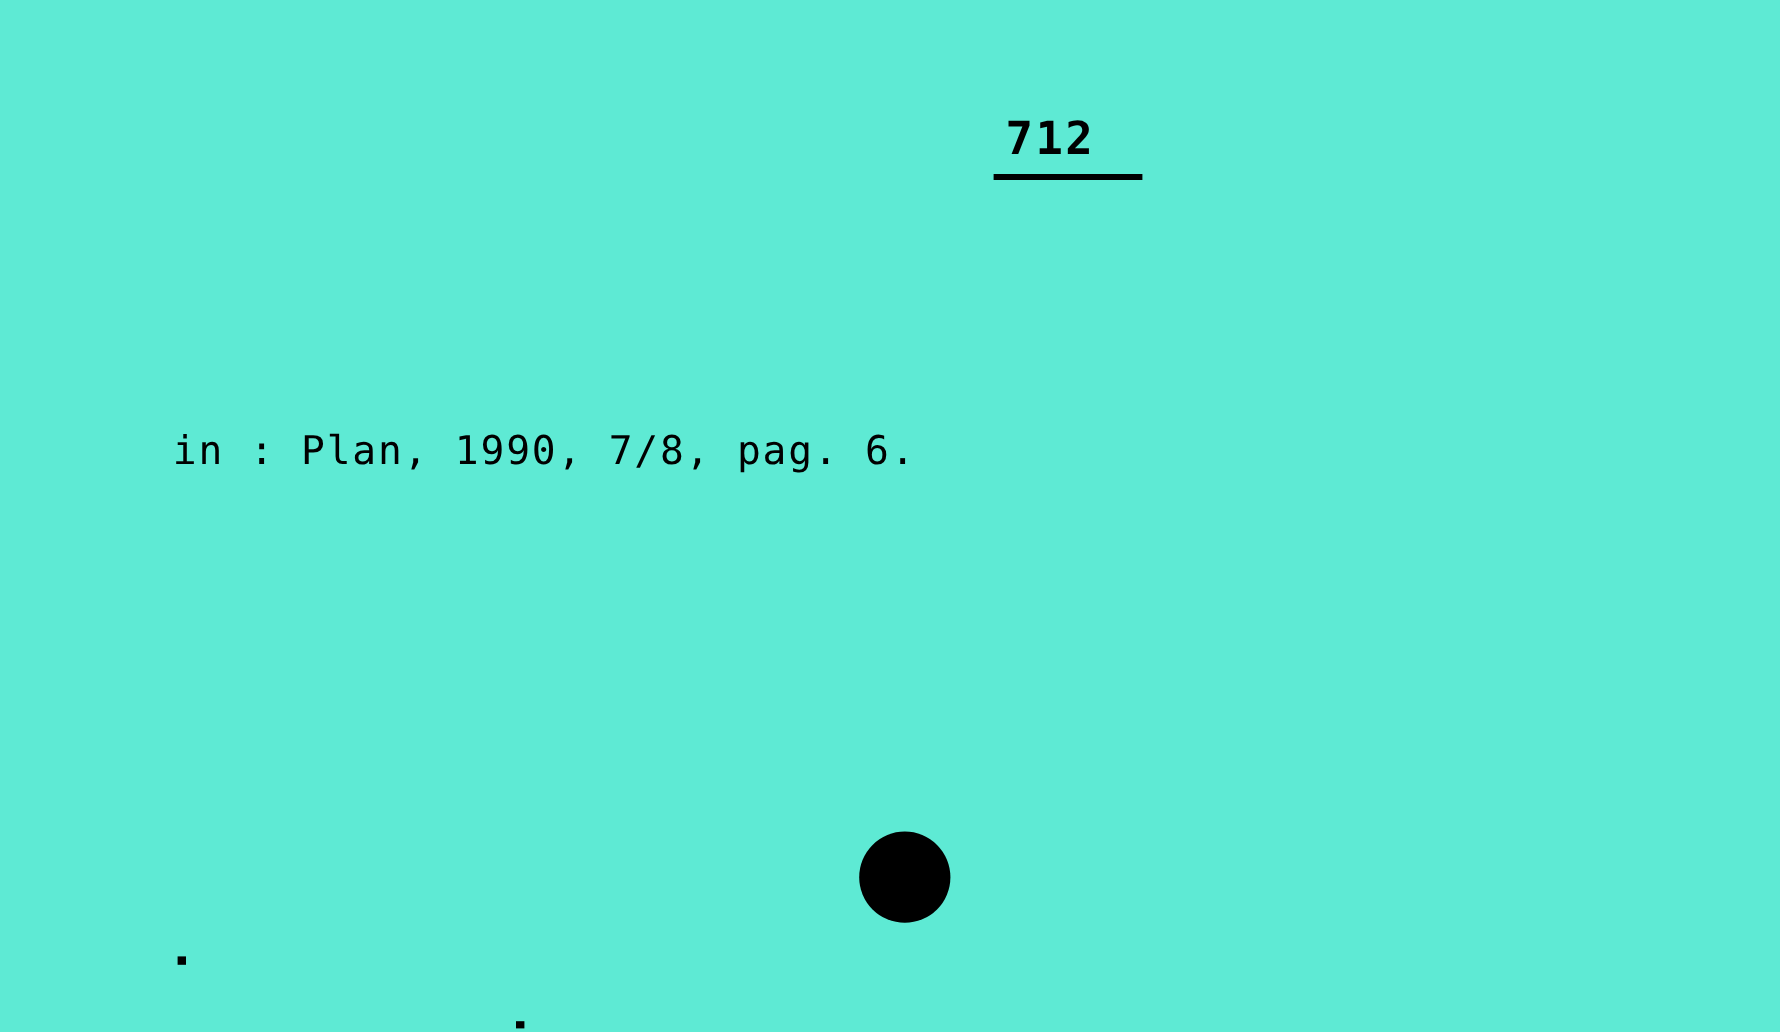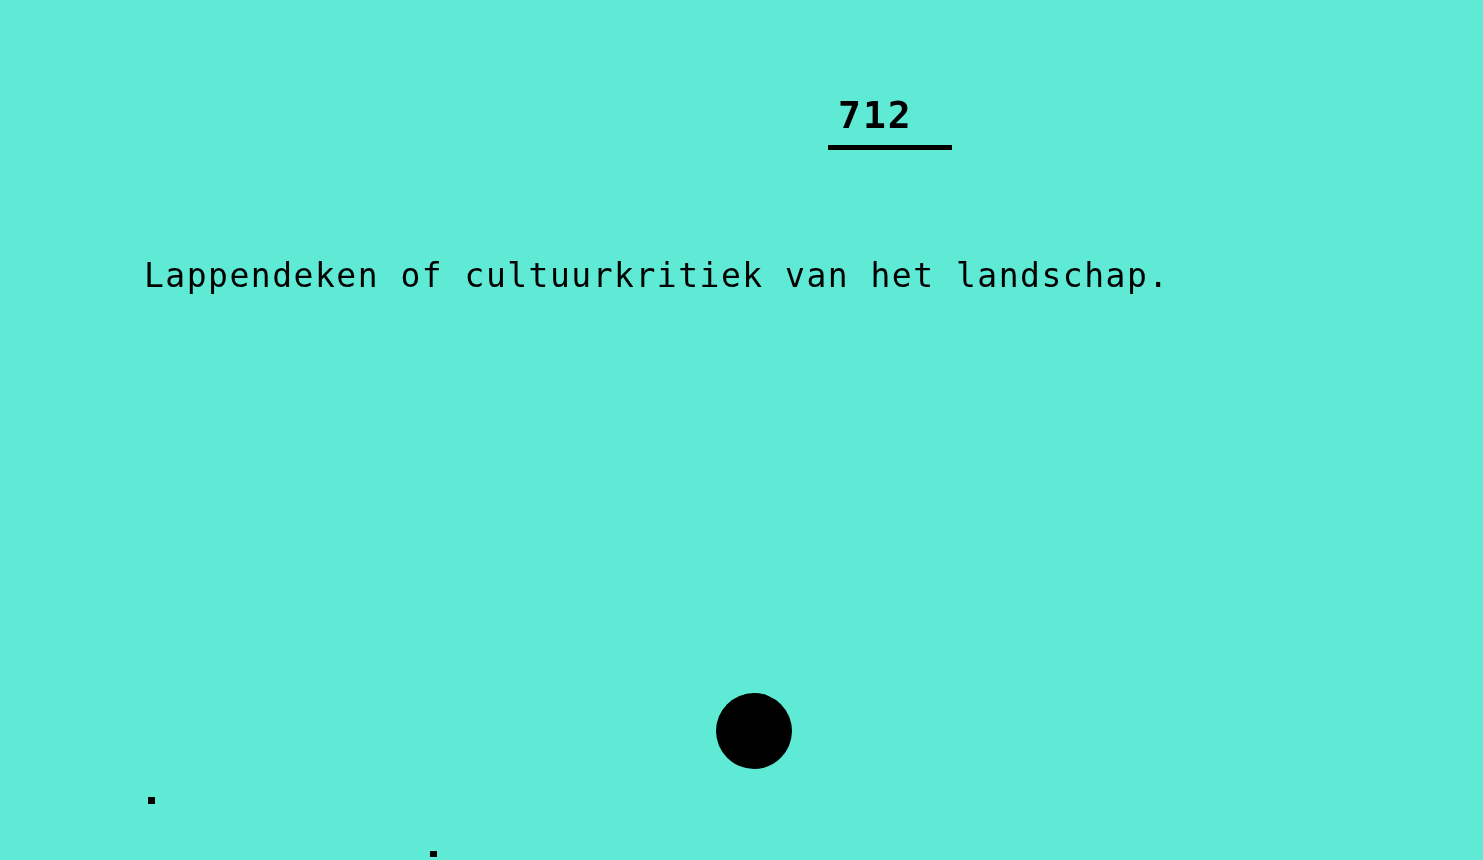--- a/index.html
+++ b/index.html
@@ -87,22 +87,22 @@
 </style>
 </head>
 <body>
 
 <div class="page">
 
   <div class="card-number">712</div>
 
   <div class="card-number-rule"></div>
 
-  <div class="entry-title">Lappendeken of cultuurkritiek van het landschap.</div>
 
+  <div class="entry-source">in : Plan, 1990, 7/8, pag. 6.</div>
 
   <div class="ink-dot"></div>
 
   <div class="speck-a"></div>
 
   <div class="speck-b"></div>
 
 </div>
 
 </body></html>

